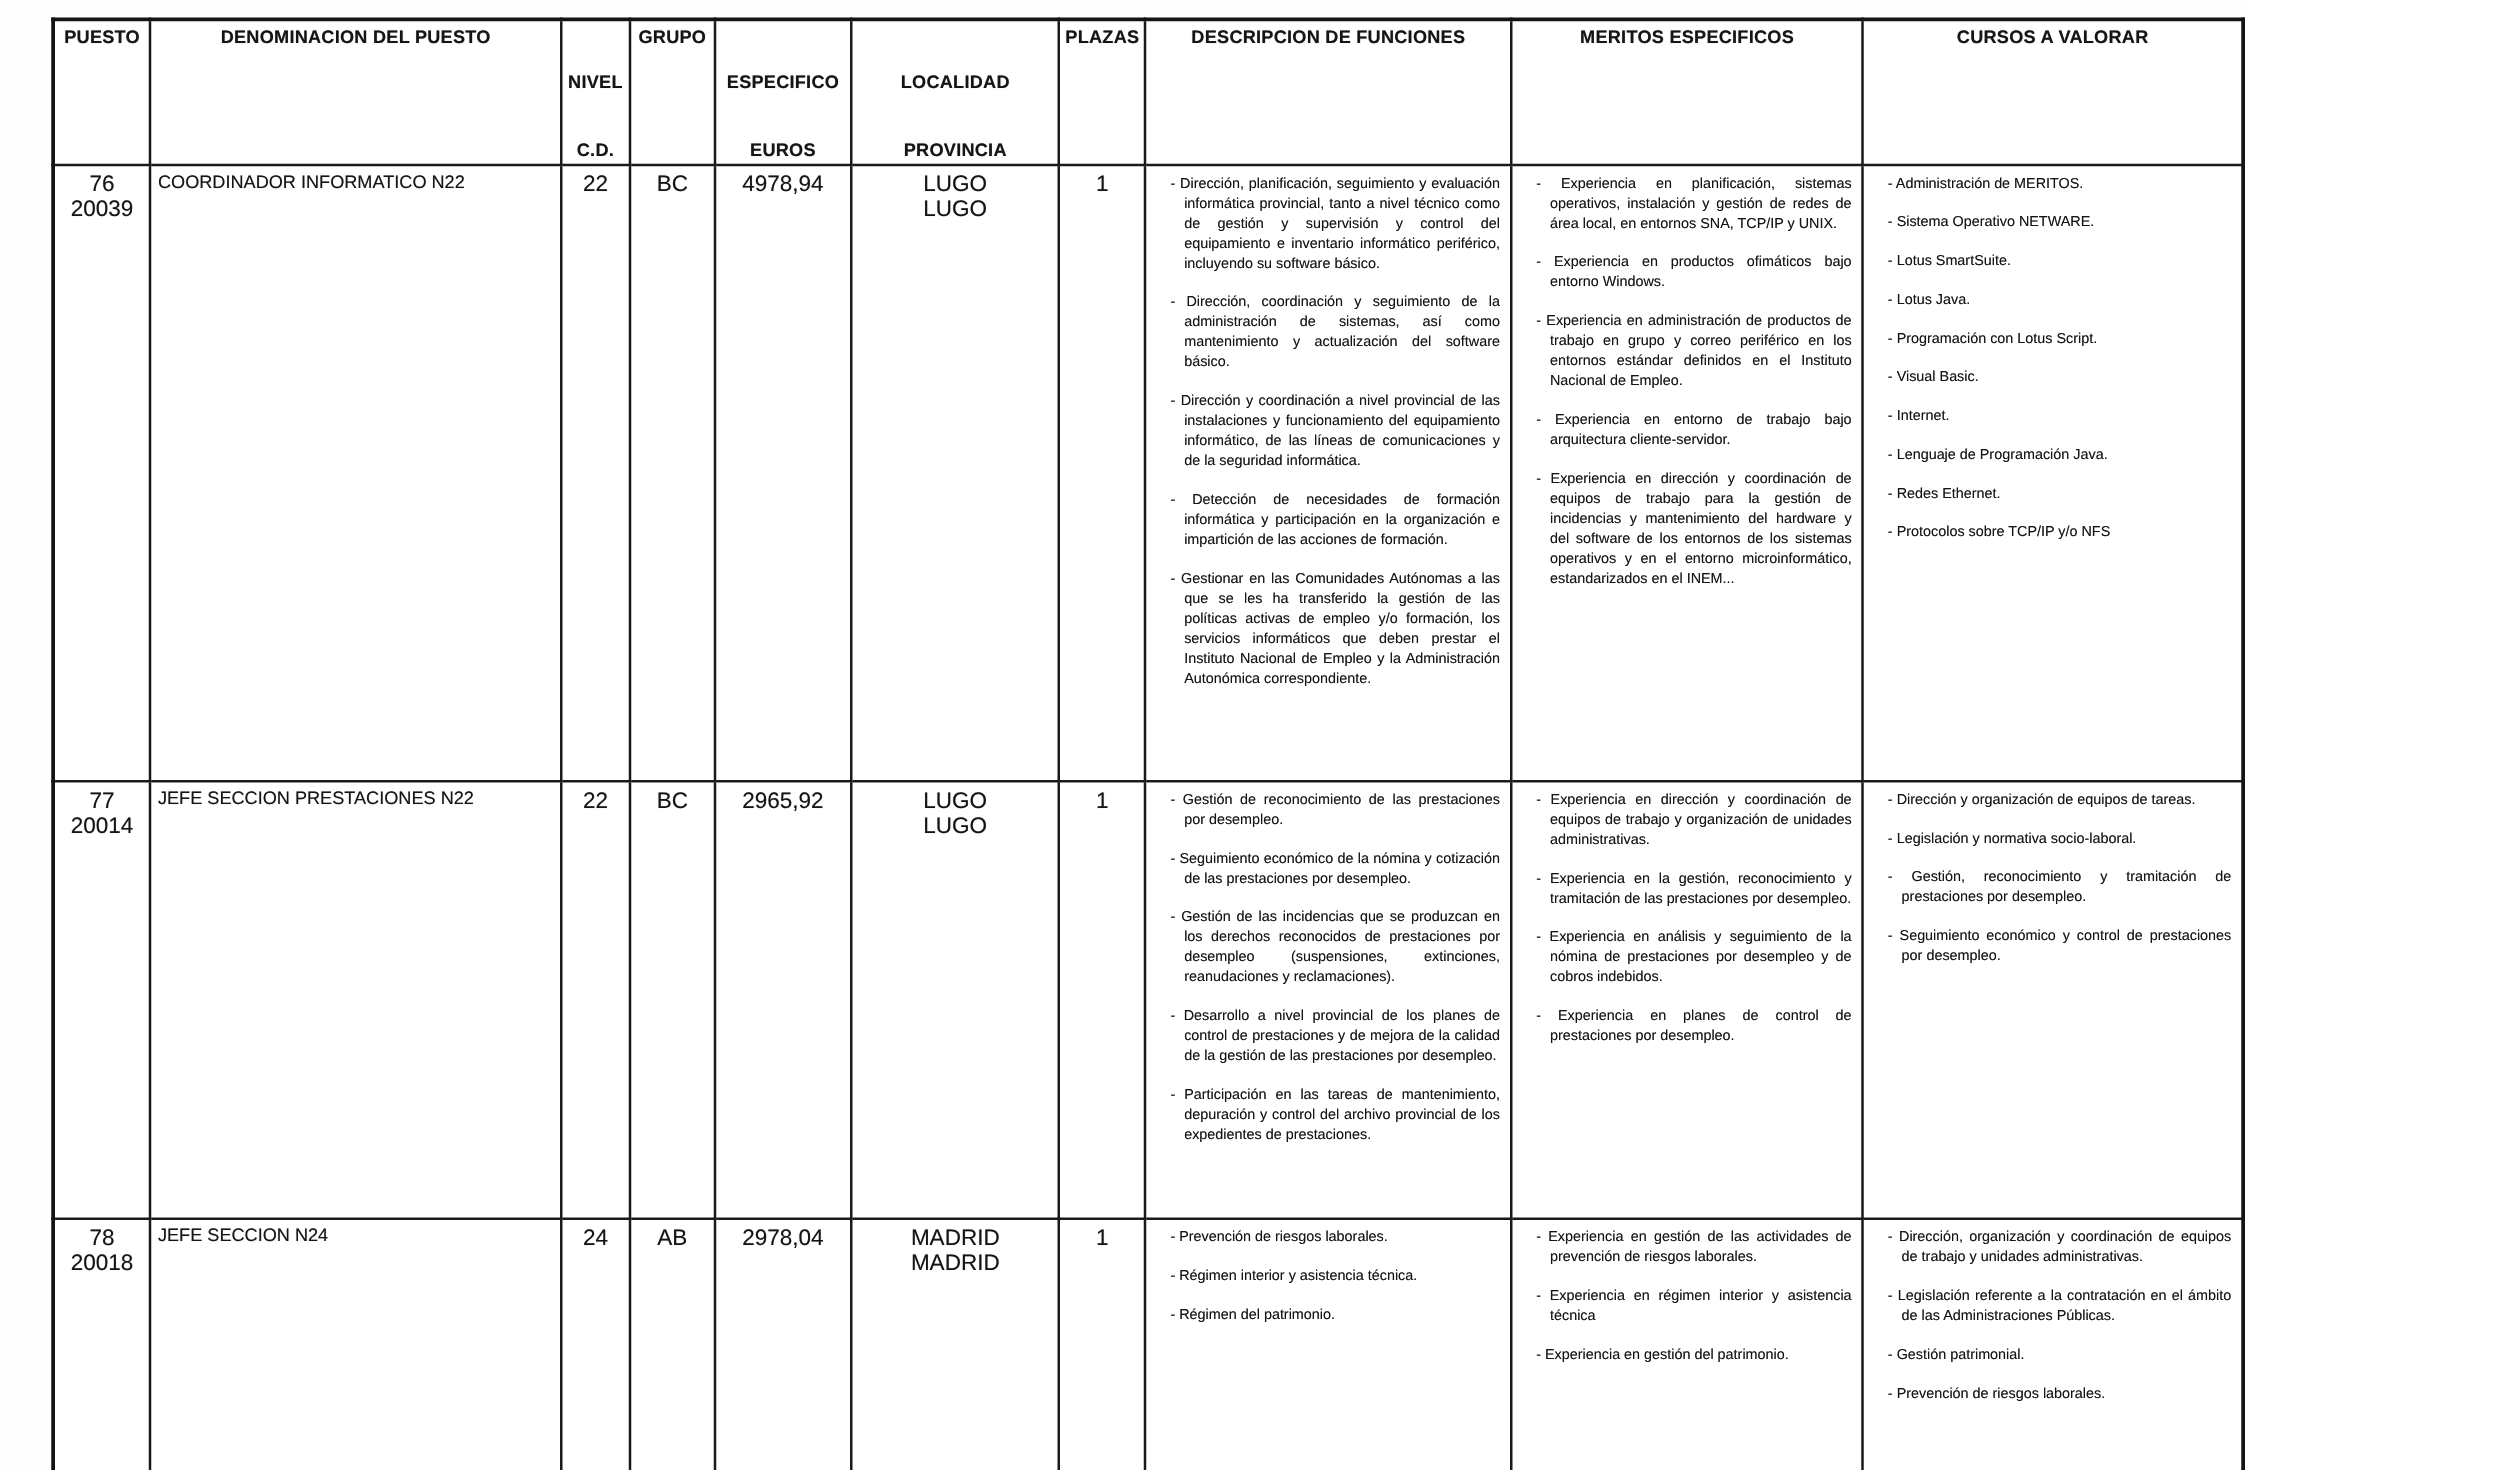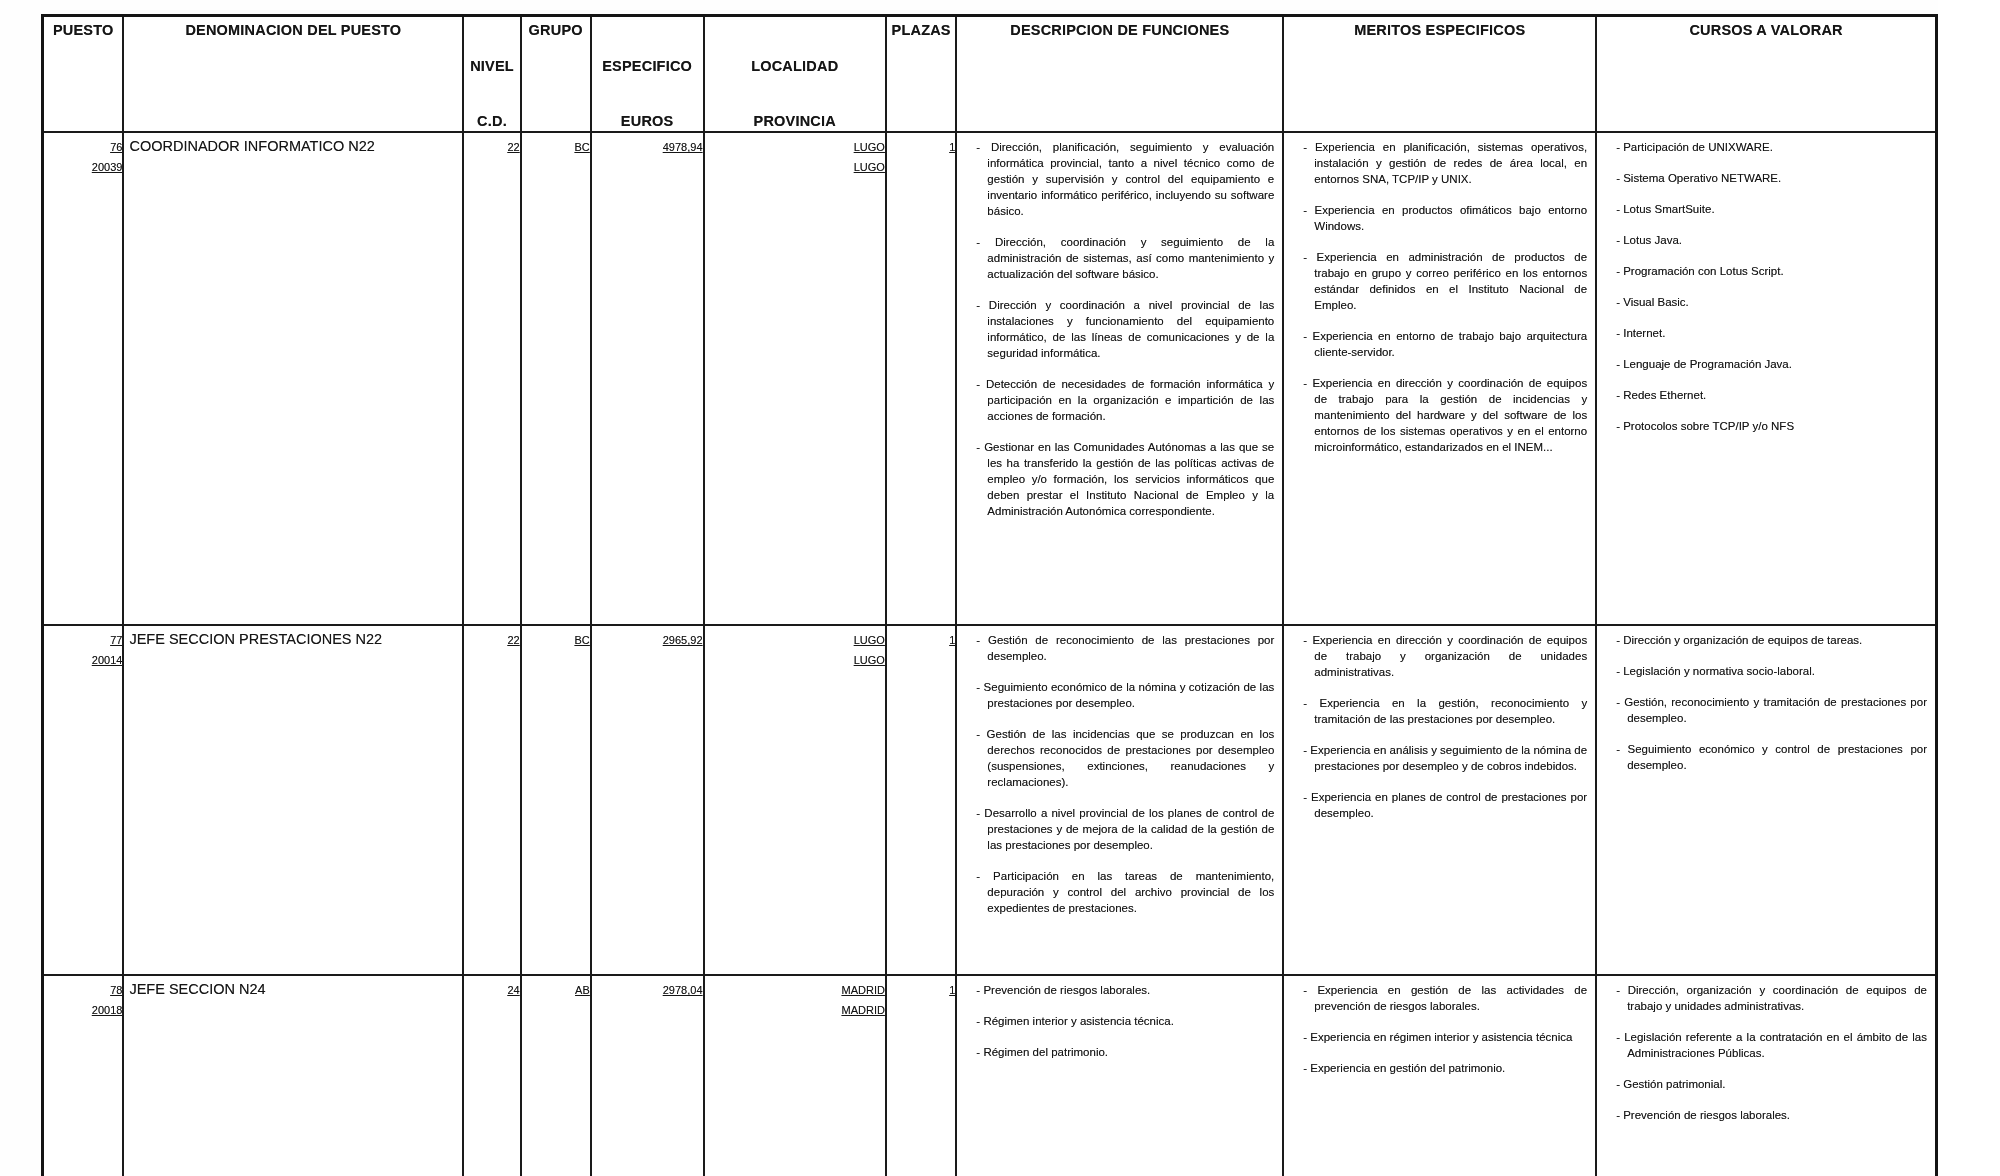--- a/index.html
+++ b/index.html
@@ -7,21 +7,21 @@
     padding: 0;
     background: #ffffff;
     width: 2000px;
     height: 1176px;
     font-family: "Liberation Sans", sans-serif;
     color: #151515;
     -webkit-font-smoothing: antialiased;
   }
   .sheet {
     position: relative;
-    width: 1938px;
+    width: 1796px;
     height: 1176px;
     background: #fefefe;
     overflow: hidden;
   }
   table.jobs {
     position: absolute;
     left: 41px;
     top: 14px;
     border-collapse: collapse;
     table-layout: fixed;
@@ -41,26 +41,25 @@
     padding-top: 4px;
     line-height: 19px;
     letter-spacing: 0.2px;
     text-shadow: 0 0 0.6px rgba(0,0,0,.5);
   }
   tr.hdr  { height: 78px; }
   tr.r0   { height: 493px; }
   tr.r1   { height: 350px; }
   tr.r2   { height: 222px; }
   .cell-center {
-    text-align: right;
-    font-size: 11px;
+    text-align: center;
+    font-size: 18px;
     line-height: 20px;
     padding-top: 4px;
     text-shadow: 0 0 0.6px rgba(0,0,0,.45);
-    text-decoration: underline;
   }
   .cell-denom {
     font-size: 14.5px;
     line-height: 18px;
     padding: 4px 12px 0 5px;
     white-space: nowrap;
     text-shadow: 0 0 0.6px rgba(0,0,0,.45);
   }
   .cell-list {
     padding: 6px 8px 0 7px;
@@ -144,21 +143,21 @@
         <div>
               <div class="li">- Experiencia en planificación, sistemas operativos, instalación y gestión de redes de área local, en entornos SNA, TCP/IP y UNIX.</div>
               <div class="li">- Experiencia en productos ofimáticos bajo entorno Windows.</div>
               <div class="li">- Experiencia en administración de productos de trabajo en grupo y correo periférico en los entornos estándar definidos en el Instituto Nacional de Empleo.</div>
               <div class="li">- Experiencia en entorno de trabajo bajo arquitectura cliente-servidor.</div>
               <div class="li">- Experiencia en dirección y coordinación de equipos de trabajo para la gestión de incidencias y mantenimiento del hardware y del software de los entornos de los sistemas operativos y en el entorno microinformático, estandarizados en el INEM...</div>
             </div>
       </td>
       <td class="cell-list">
         <div>
-              <div class="li">- Participación de UNIXWARE.</div>
+              <div class="li">- Administración de MERITOS.</div>
               <div class="li">- Sistema Operativo NETWARE.</div>
               <div class="li">- Lotus SmartSuite.</div>
               <div class="li">- Lotus Java.</div>
               <div class="li">- Programación con Lotus Script.</div>
               <div class="li">- Visual Basic.</div>
               <div class="li">- Internet.</div>
               <div class="li">- Lenguaje de Programación Java.</div>
               <div class="li">- Redes Ethernet.</div>
               <div class="li">- Protocolos sobre TCP/IP y/o NFS</div>
             </div>

